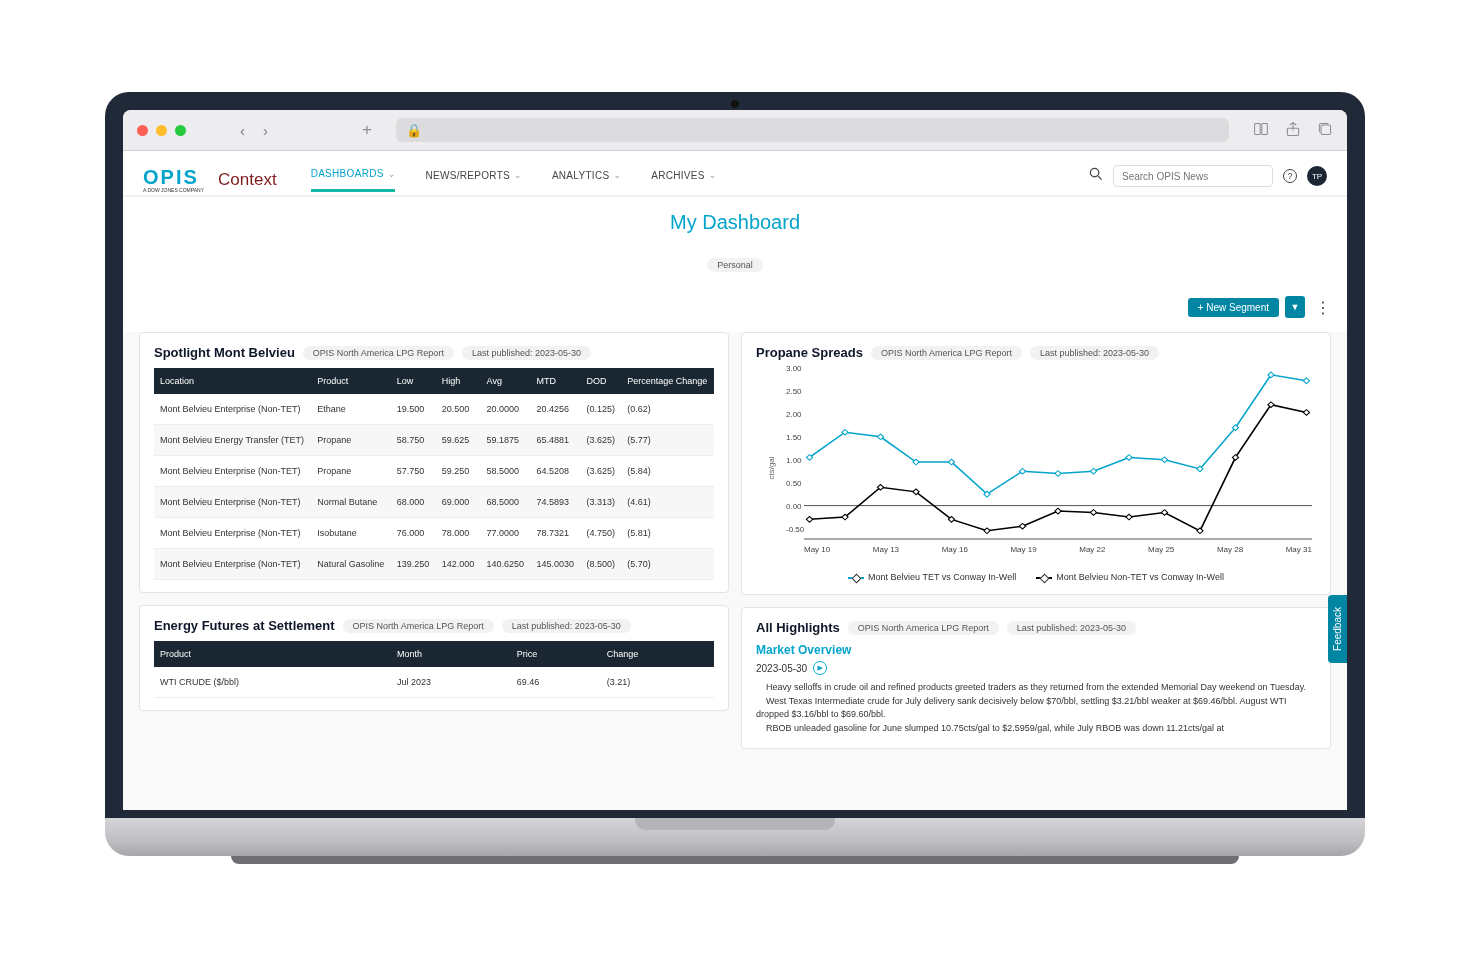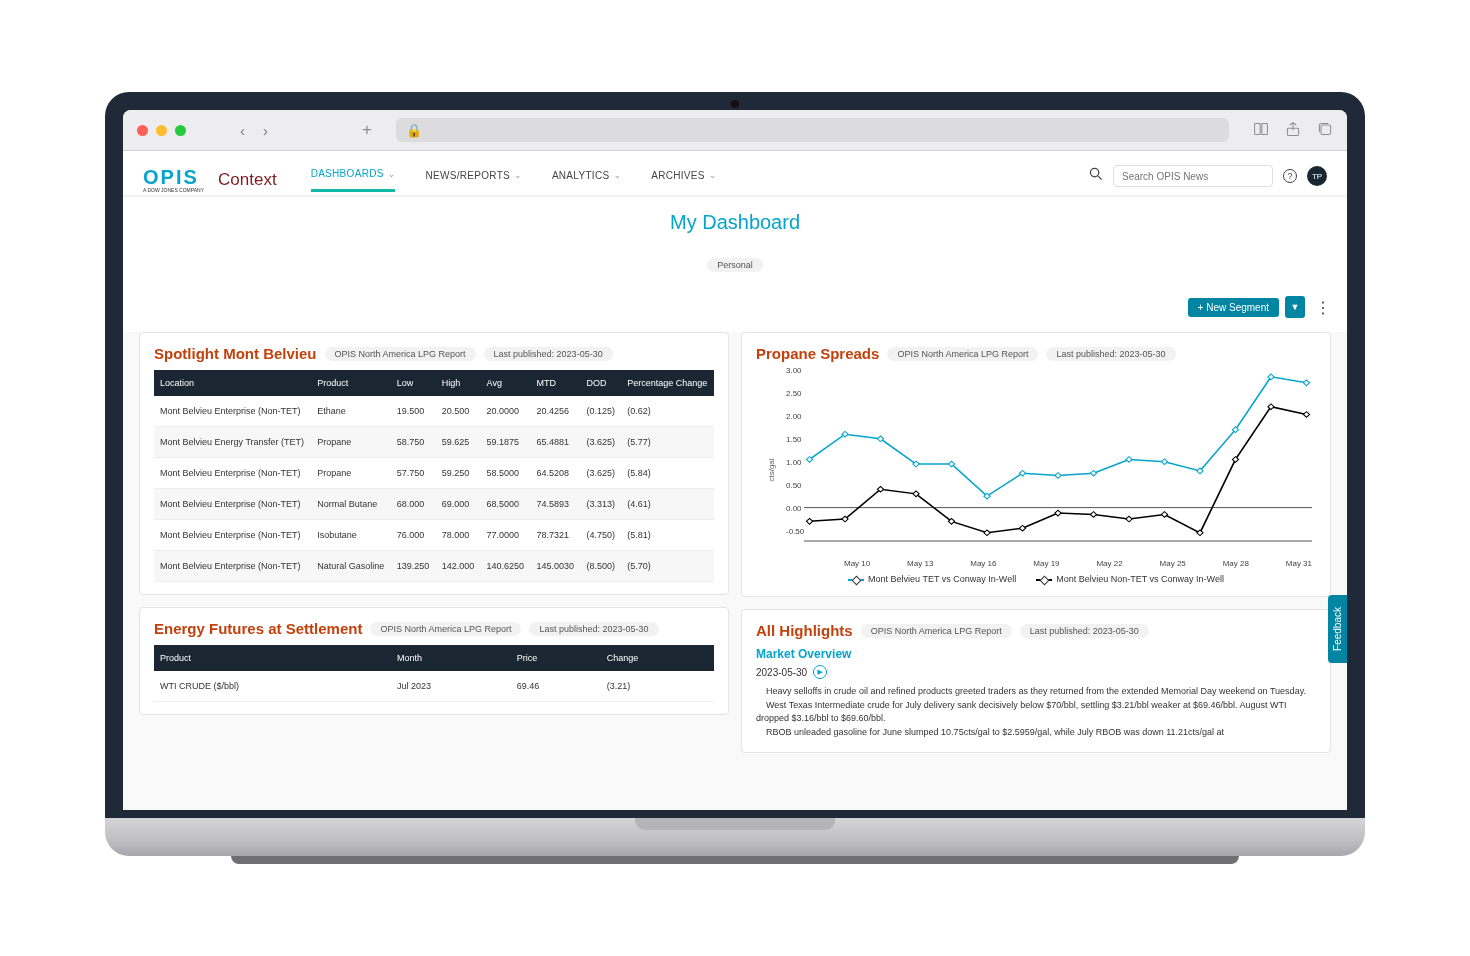--- a/index.html
+++ b/index.html
@@ -260,23 +260,23 @@
     overflow: hidden;
   }
   .panel-head {
     display: flex;
     align-items: center;
     gap: 8px;
     margin-bottom: 8px;
     flex-wrap: wrap;
   }
   .panel-title {
-    color: #c2410c;
+    color: #0f172a;
     font-weight: 600;
-    font-size: 15px;
+    font-size: 13px;
   }
 
   table.data {
     width: 100%;
     border-collapse: collapse;
     font-size: 9px;
   }
   table.data th {
     background: #1a2733;
     color: #fff;
@@ -311,26 +311,25 @@
   }
   .ytick {
     position: absolute;
     left: 0; right: 0;
     font-size: 8px;
     color: #444;
   }
   .ytick span { position: absolute; left: 12px; transform: translateY(-50%); }
   .xaxis {
     position: absolute;
-    left: 30px; right: 0; bottom: 2px;
+    left: 30px; right: 0; bottom: 14px;
     display: flex;
     justify-content: space-between;
     font-size: 8px;
     color: #444;
-    margin-left: 40px;
   }
   .legend {
     display: flex;
     gap: 20px;
     justify-content: center;
     font-size: 9px;
     color: #333;
     margin-top: 4px;
   }
   .legend .swatch { display:inline-block; width:16px; height:0; border-top: 2px solid; margin-right:4px; vertical-align: middle; position:relative;}

